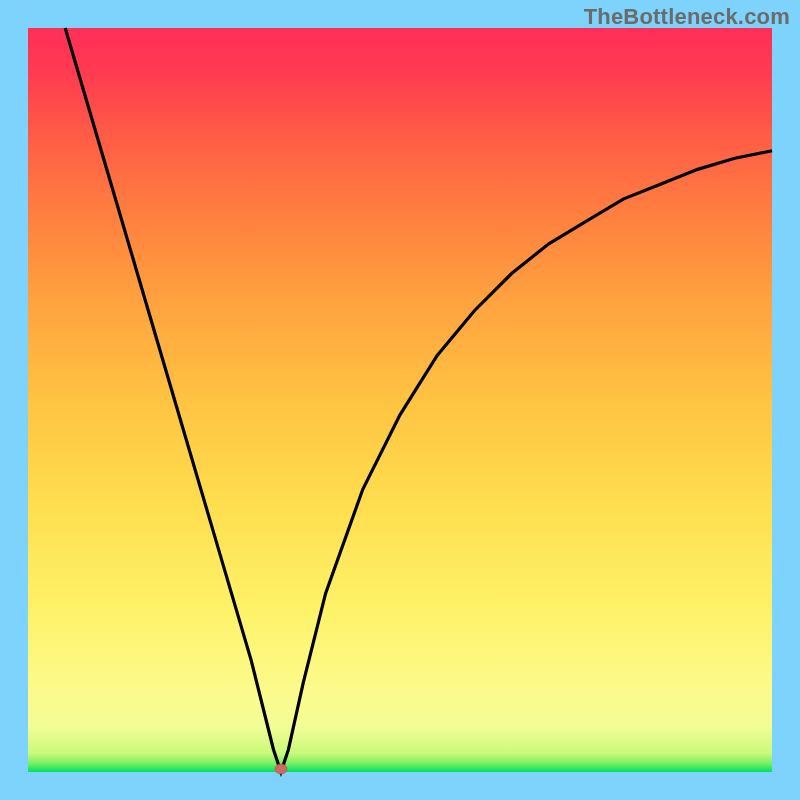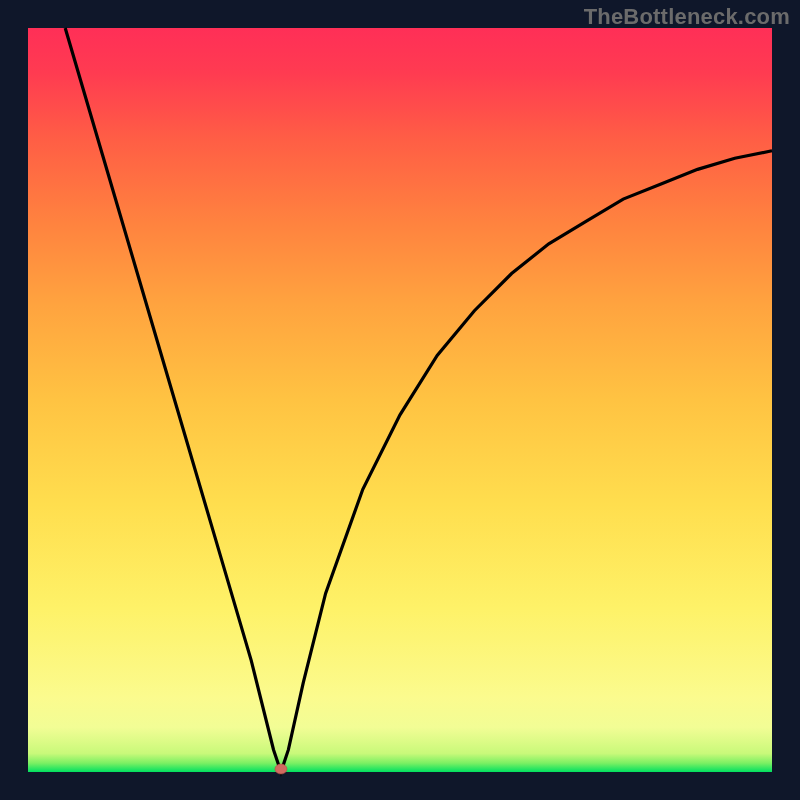--- a/index.html
+++ b/index.html
@@ -1,21 +1,21 @@
 <!DOCTYPE html>
 <html><head>
 <meta charset="utf-8">
 <style>
   * { margin: 0; padding: 0; box-sizing: border-box; }
   html, body { width: 800px; height: 800px; overflow: hidden; background: #000; }
   .frame {
     position: relative;
     width: 800px;
     height: 800px;
-    background: #0f172a;
+    background: #7dd3fc;
   }
   .watermark {
     position: absolute;
     top: 4px;
     right: 10px;
     color: #6b6b6b;
     font-family: Arial, Helvetica, sans-serif;
     font-size: 22px;
     font-weight: 600;
     letter-spacing: 0.2px;

